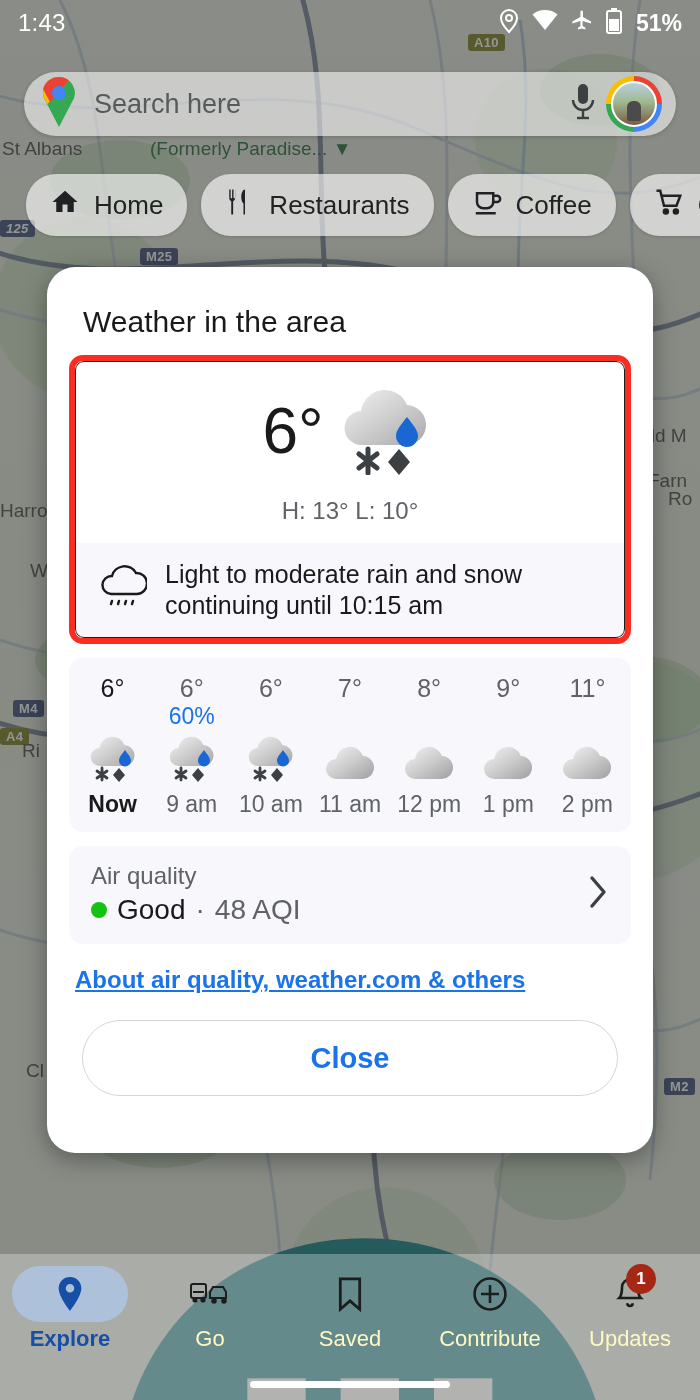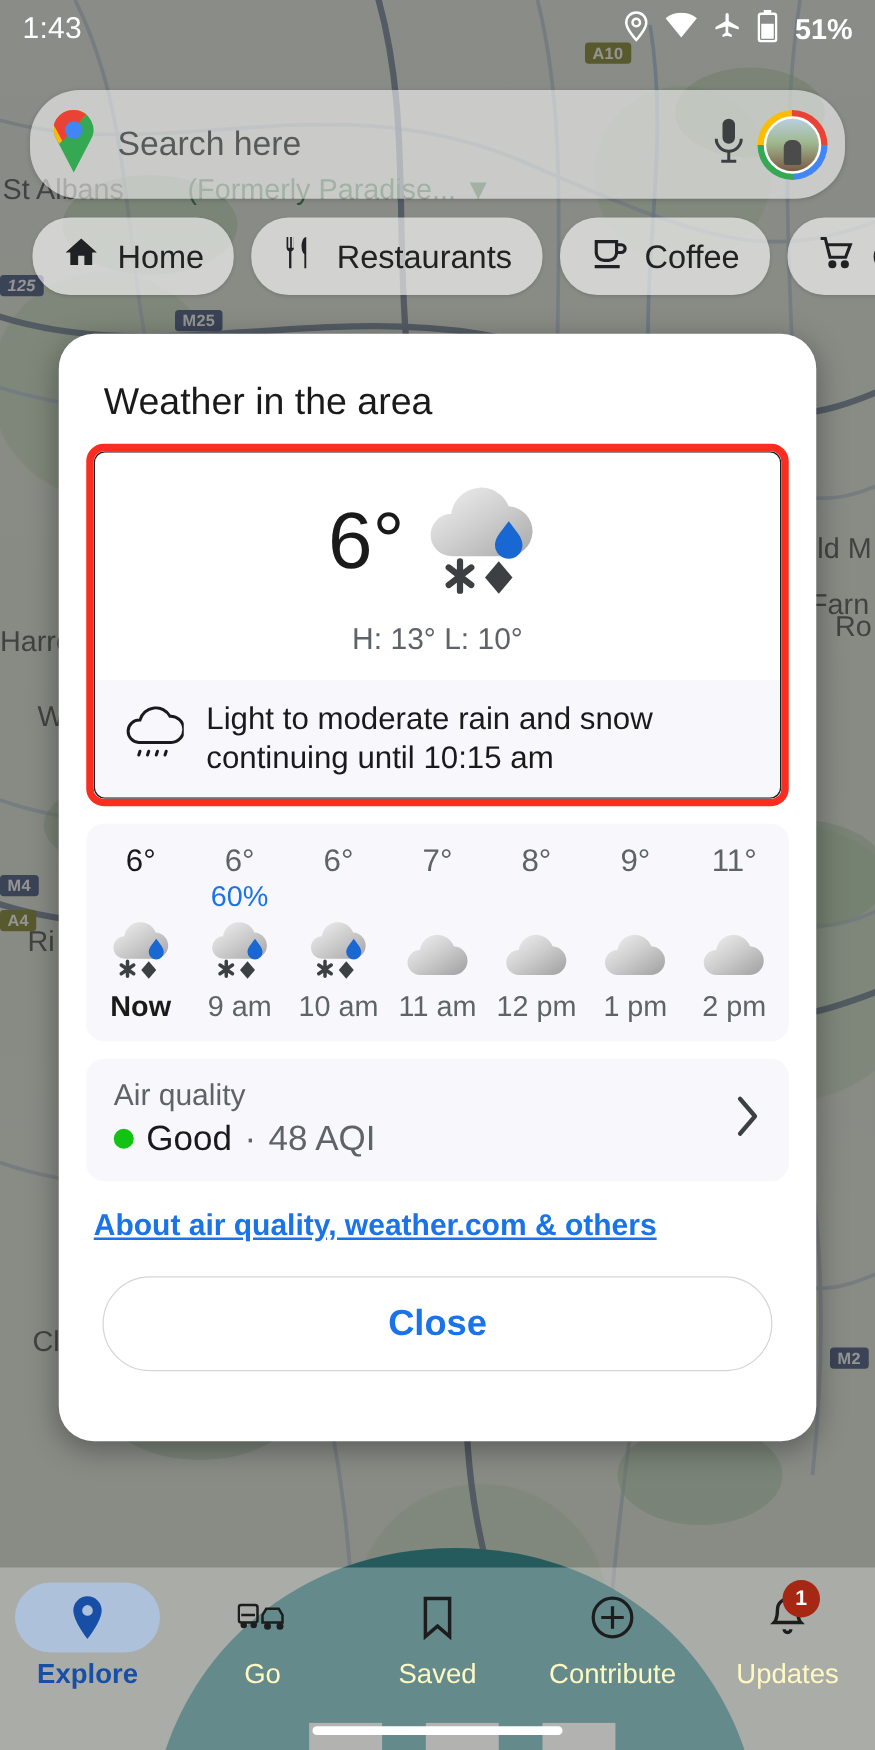--- a/index.html
+++ b/index.html
@@ -25,21 +25,21 @@
       linear-gradient(180deg, #e8ece4 0%, #e3e9dd 40%, #e6ebe2 100%);
   }
   #map svg { position: absolute; inset: 0; width: 700px; height: 1400px; }
   .shield {
     position: absolute; font-size: 13px; font-weight: bold; color: #fff;
     padding: 1px 6px; border-radius: 3px; letter-spacing: .3px;
   }
   .shield.blue { background: #3b4a7a; }
   .shield.yellow { background: #7d7a20; }
   .maplabel {
-    position: absolute; font-size: 23px; color: #4a4a48; white-space: nowrap;
+    position: absolute; font-size: 19px; color: #4a4a48; white-space: nowrap;
   }
   .maplabel.green { color: #1f6b33; }
   .poi-pin {
     position: absolute; width: 34px; height: 44px;
   }
 
   
   #scrim { position: absolute; inset: 0; background: rgba(60,62,58,.55); }
 
   
@@ -47,21 +47,21 @@
     position: absolute; top: 0; left: 0; right: 0; height: 46px;
     display: flex; align-items: center; justify-content: space-between;
     padding: 0 18px; color: #fff; z-index: 40;
   }
   #statusbar .time { font-size: 24px; font-weight: 500; letter-spacing: .2px; }
   #statusbar .icons { display: flex; align-items: center; gap: 12px; }
   #statusbar .battpct { font-size: 23px; font-weight: 600; margin-left: 2px; }
 
   
   #searchbar {
-    position: absolute; top: 72px; left: 24px; right: 24px; height: 87px;
+    position: absolute; top: 72px; left: 24px; right: 24px; height: 64px;
     background: rgba(255,255,255,.55); border-radius: 40px;
     display: flex; align-items: center; padding: 0 14px; z-index: 30;
     box-shadow: 0 1px 4px rgba(0,0,0,.18);
     justify-content: center;
   }
   #searchbar .placeholder {
     flex: 1; font-size: 27px; color: #57595a; margin-left: 14px;
   }
   .avatar {
     width: 56px; height: 56px; border-radius: 50%;
@@ -252,21 +252,21 @@
     <span class="poi-pin" style="left:620px; top:1020px; width:70px; height:90px;">
       <svg width="80" height="110" viewBox="0 0 80 110">
           <ellipse cx="44" cy="54" rx="28" ry="48" fill="#2b50b8" opacity=".85"></ellipse>
         </svg>
     </span>
 
     <div id="map-shields">
         <div class="shield yellow" style="left: 468px; top: 34px;">A10</div>
         <div class="shield blue" style="left: 0px; top: 220px; font-style: italic;">125</div>
         <div class="shield blue" style="left: 140px; top: 248px;">M25</div>
-        <div class="shield blue" style="left: 0px; top: 700px;">M4</div>
+        <div class="shield blue" style="left: 13px; top: 700px;">M4</div>
         <div class="shield yellow" style="left: 0px; top: 728px;">A4</div>
         <div class="shield blue" style="left: 664px; top: 1078px;">M2</div>
       </div>
     <div id="map-text-labels">
         <div class="maplabel" style="left: 2px; top: 138px;">St Albans</div>
         <div class="maplabel green" style="left: 150px; top: 138px;">(Formerly Paradise... ▼</div>
         <div class="maplabel" style="left: 636px; top: 425px;">Old M</div>
         <div class="maplabel" style="left: 648px; top: 470px;">Farn</div>
         <div class="maplabel" style="left: 0px; top: 500px;">Harro</div>
         <div class="maplabel" style="left: 668px; top: 488px; text-align: right;">Ro</div>

